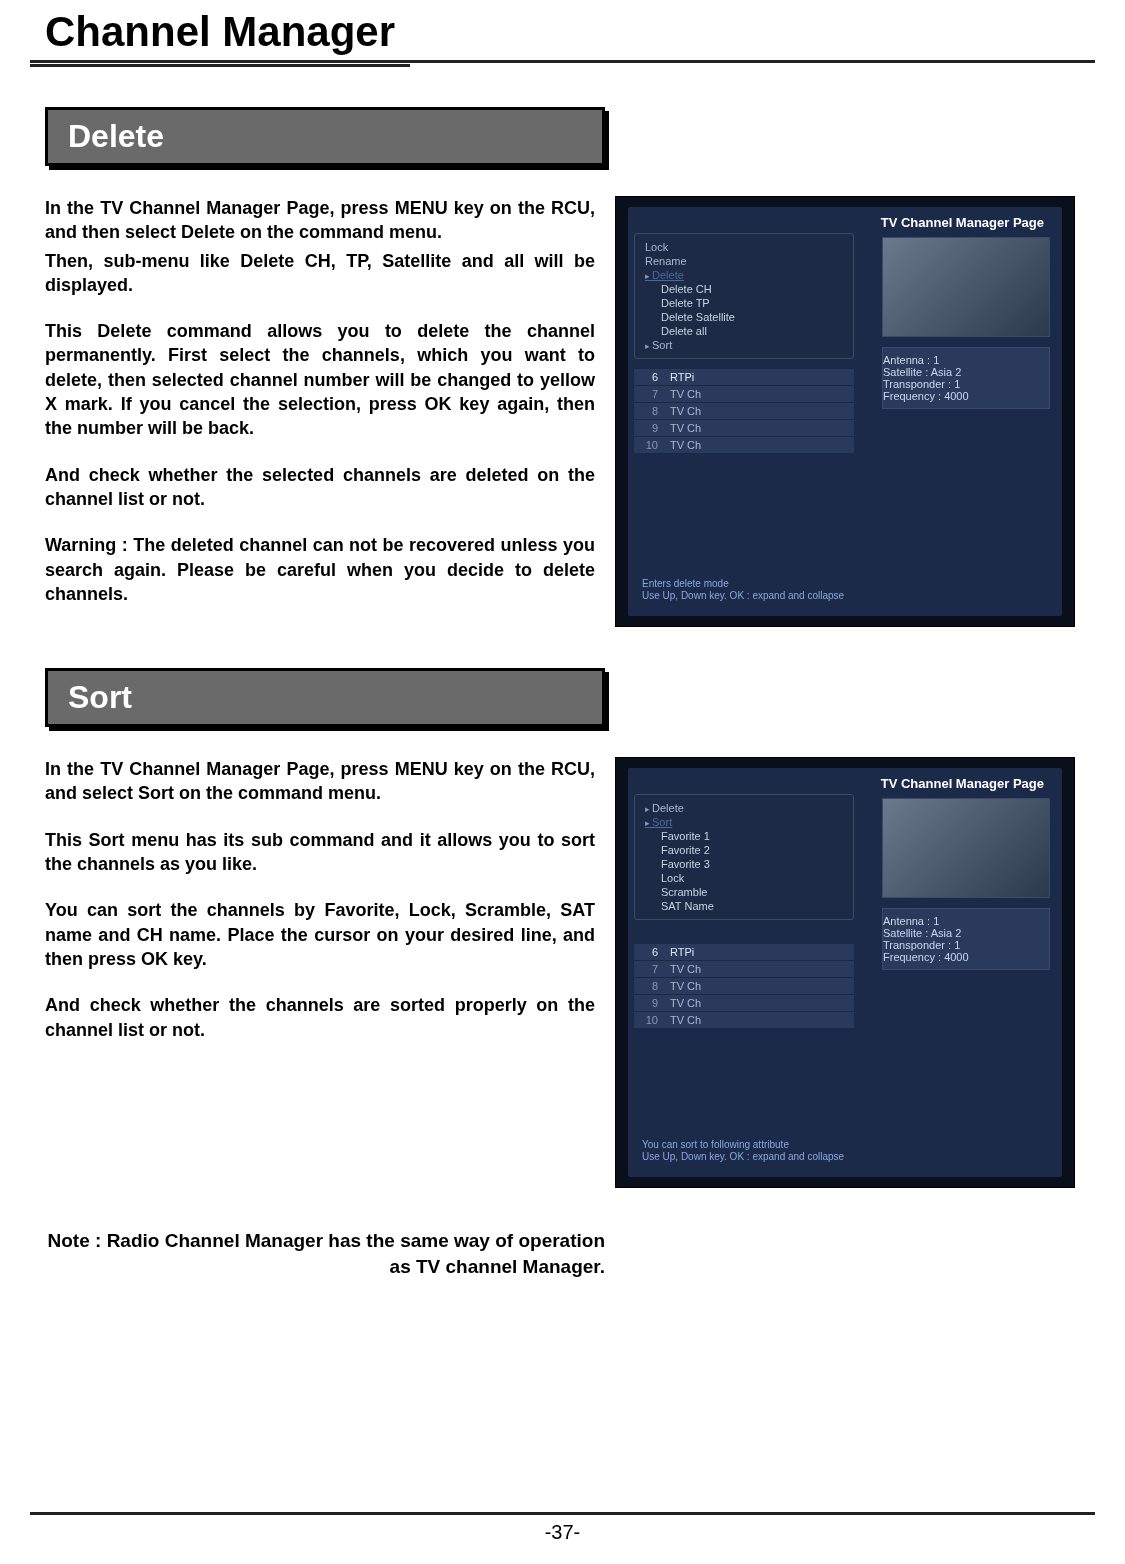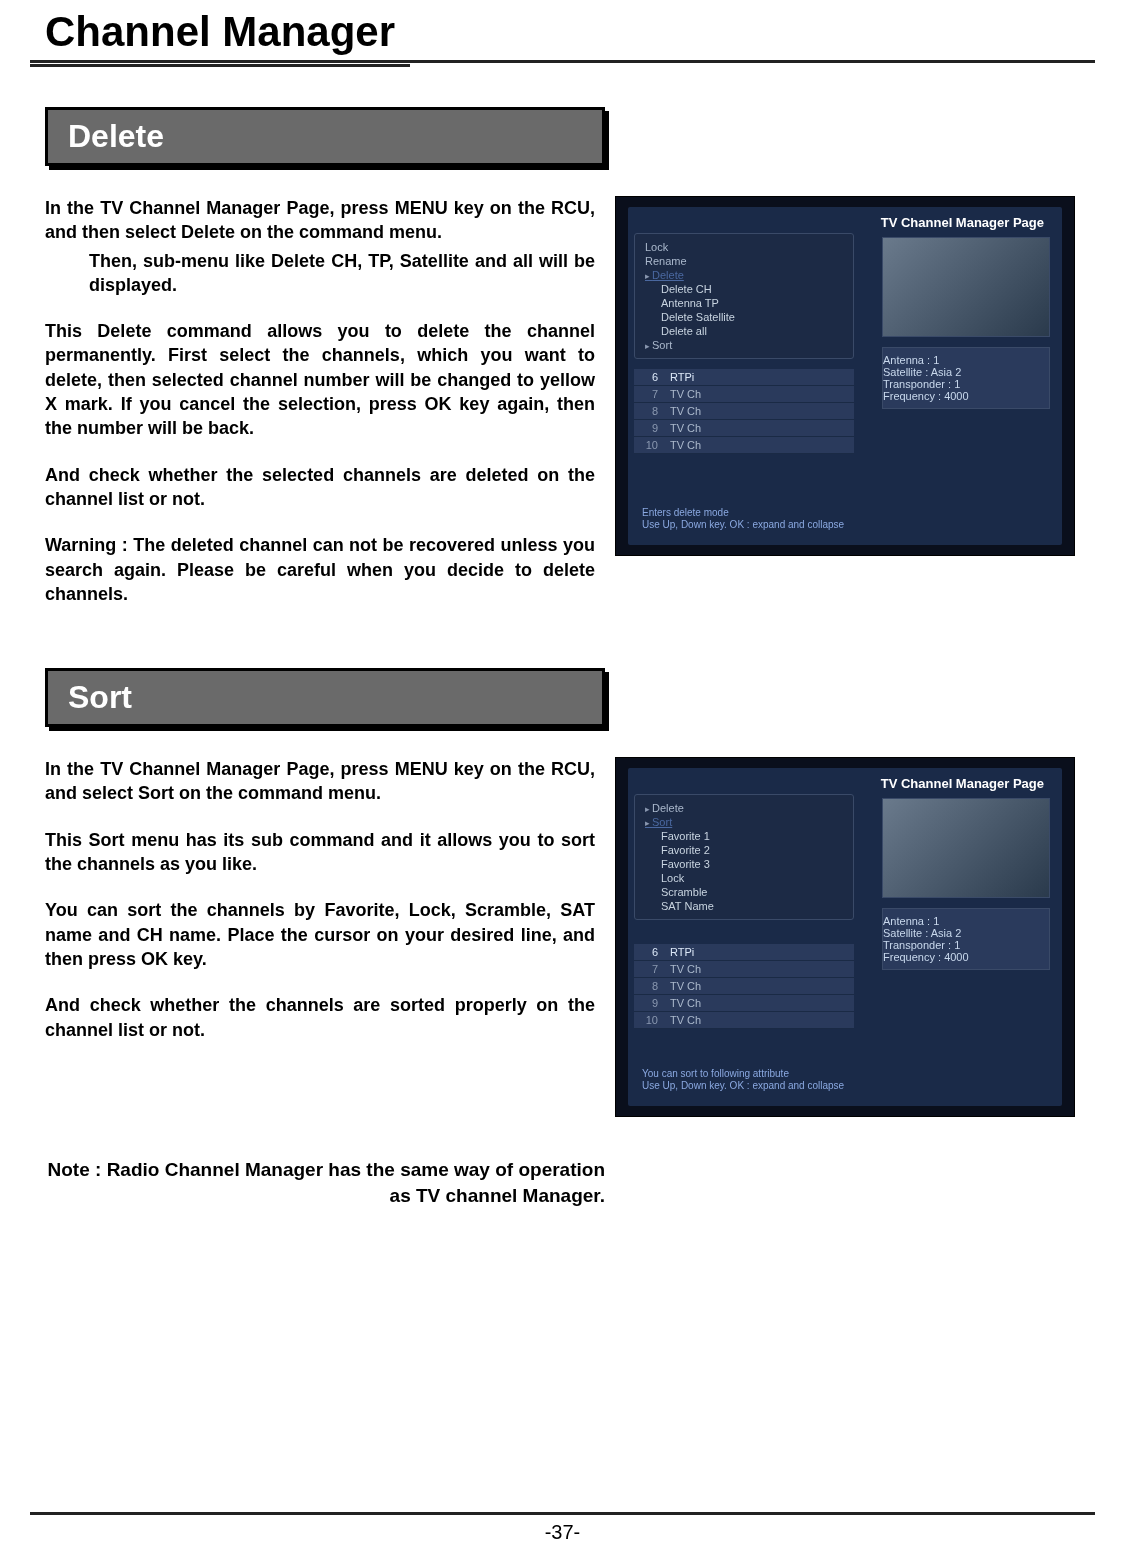--- a/index.html
+++ b/index.html
@@ -40,21 +40,21 @@
   .row { display: flex; gap: 20px; align-items: flex-start; }
   .body-text {
     width: 550px;
     font-size: 18px;
     font-weight: bold;
     line-height: 1.35;
     text-align: justify;
   }
   .body-text p { margin-bottom: 22px; }
   .screenshot {
-    width: 460px; height: 360px;
+    width: 460px; height: 431px;
     background: #0a0f1c;
     border: 1px solid #000;
     position: relative;
     font-family: Arial, sans-serif;
     font-size: 11px;
     color: #c8d4e0;
     flex-shrink: 0;
   }
   .tv-frame { position: absolute; inset: 10px 12px 10px 12px; background: #1a2a48; border-radius: 2px; }
   .tv-title { position: absolute; top: 18px; right: 30px; color: #fff; font-weight: bold; font-size: 13px; }
@@ -118,35 +118,35 @@
 <div class="page-title">Channel Manager</div>
 <div class="title-rule"></div>
 
 <div class="content">
 
   <div class="section-header">Delete</div>
 
   <div class="row">
     <div class="body-text">
       <p>In the TV Channel Manager Page, press MENU key on the RCU, and then select Delete on the command menu.</p>
-      <p style="margin-top:-18px;margin-left:44px;">Then, sub-menu like Delete CH, TP, Satellite and all will be displayed.</p>
+      <p style="margin-top:-18px;">Then, sub-menu like Delete CH, TP, Satellite and all will be displayed.</p>
       <p>This Delete command allows you to delete the channel permanently. First select the channels, which you want to delete, then selected channel number will be changed to yellow X mark. If you cancel the selection, press OK key again, then the number will be back.</p>
       <p>And check whether the selected channels are deleted on the channel list or not.</p>
       <p>Warning : The deleted channel can not be recovered unless you search again. Please be careful when you decide to delete channels.</p>
     </div>
 
     <div class="screenshot">
       <div class="tv-frame"></div>
       <div class="tv-title">TV Channel Manager Page</div>
       <div class="menu-panel">
         <div class="line">Lock</div>
         <div class="line">Rename</div>
         <div class="line sel bullet">Delete</div>
         <div class="line sub">Delete CH</div>
-        <div class="line sub">Antenna TP</div>
+        <div class="line sub">Delete TP</div>
         <div class="line sub">Delete Satellite</div>
         <div class="line sub">Delete all</div>
         <div class="line bullet">Sort</div>
       </div>
       <div class="preview"></div>
       <div class="info-panel">
         <div>Antenna : 1</div>
         <div>Satellite : Asia 2</div>
         <div>Transponder : 1</div>
         <div>Frequency : 4000</div>

